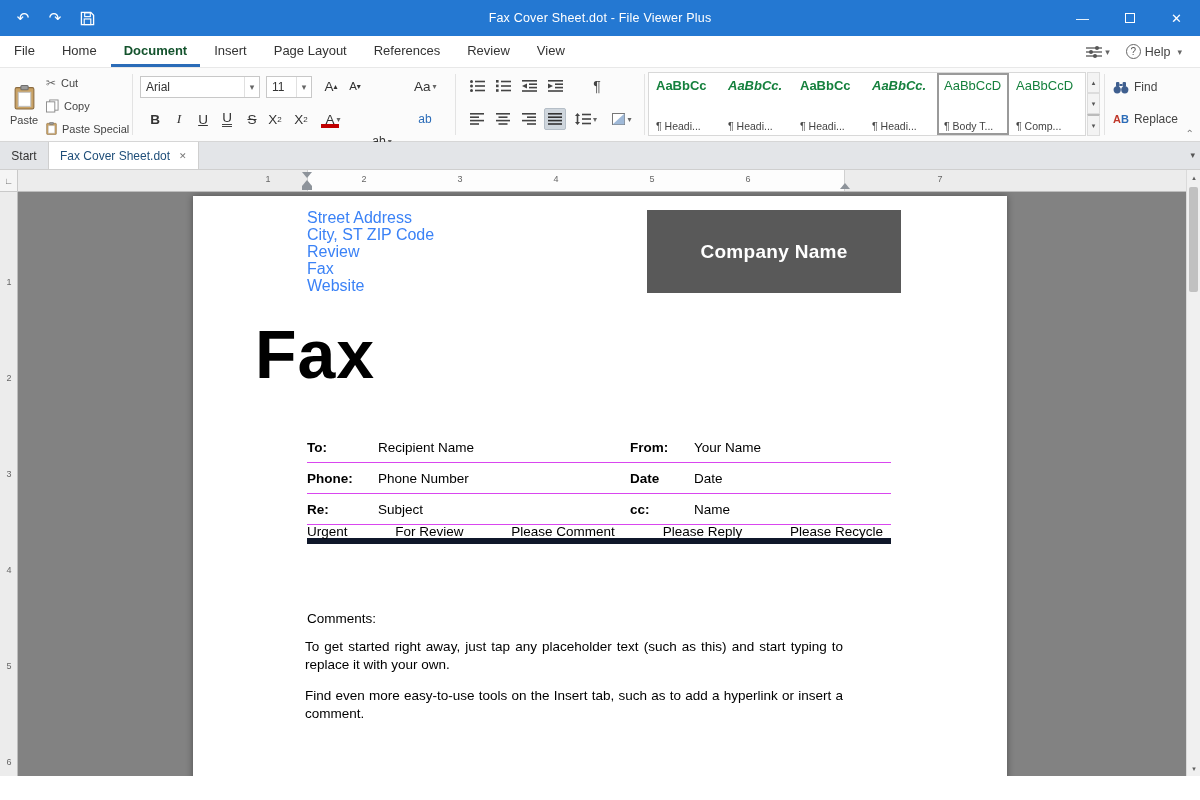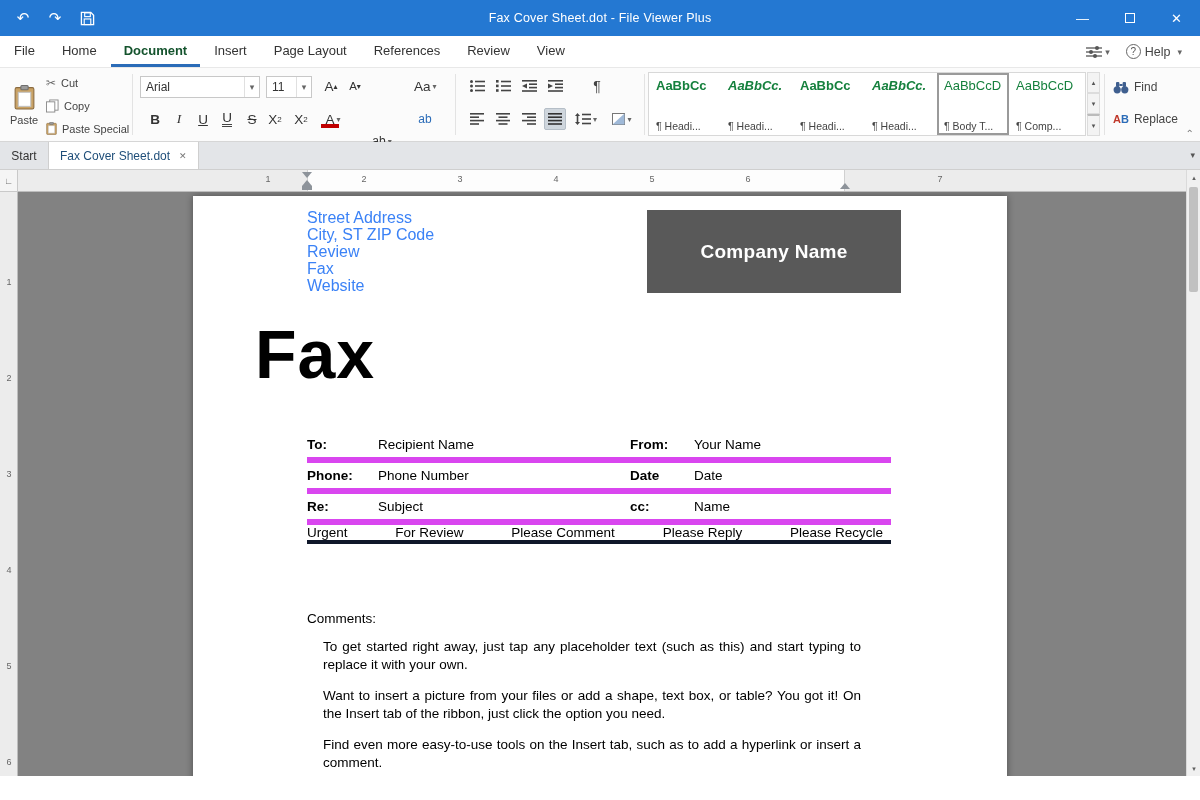--- a/index.html
+++ b/index.html
@@ -77,28 +77,28 @@
   .mk-sq { position:absolute; left:284px; bottom:1px; width:10px; height:4px; background:#8d939a; }
   .mk-r  { left:822px; bottom:2px; border-left:5px solid transparent; border-right:5px solid transparent; border-bottom:6px solid #8d939a; }
   .v-ruler { position:absolute; left:0; top:22px; width:18px; bottom:0; background:#ececec; border-right:1px solid #bdbdbd; z-index:3; }
   .v-num { position:absolute; left:0; width:18px; text-align:center; font-size:9px; color:#666; }
 
   .page { position:absolute; left:193px; top:26px; width:814px; height:920px; background:#fff; box-shadow:0 0 7px rgba(0,0,0,.4); }
   .addr { position:absolute; left:114px; top:13px; font-size:16px; line-height:17px; color:#3b82f6; }
   .company { position:absolute; left:454px; top:14px; width:254px; height:83px; background:#595959; color:#fff; font-size:19px; font-weight:bold; display:flex; align-items:center; justify-content:center; letter-spacing:.3px; }
   .fax-title { position:absolute; left:62px; top:124px; font-size:68px; font-weight:800; line-height:1; color:#000; letter-spacing:1px; }
   .fax-table { position:absolute; left:114px; top:236px; width:584px; font-size:13.5px; color:#000; }
-  .trow { display:flex; align-items:center; height:31px; border-bottom:6px solid #d946ef; }
+  .trow { display:flex; align-items:center; height:31px; border-bottom:1px solid #d946ef; }
   .c-l1 { width:71px; font-weight:bold; }
   .c-v1 { width:252px; }
   .c-l2 { width:64px; font-weight:bold; }
   .c-v2 { flex:1; }
-  .opt-row { display:flex; align-items:center; justify-content:space-between; height:19px; border-bottom:4px solid #0f172a; padding-right:8px; }
+  .opt-row { display:flex; align-items:center; justify-content:space-between; height:19px; border-bottom:6px solid #0f172a; padding-right:8px; }
   .comments { position:absolute; left:114px; top:415px; font-size:13.5px; color:#000; }
-  .body-text { position:absolute; left:130px; top:442px; width:538px; font-size:13.5px; line-height:17.5px; text-align:justify; color:#000; }
+  .body-text { position:absolute; left:112px; top:442px; width:538px; font-size:13.5px; line-height:17.5px; text-align:justify; color:#000; }
   .body-text p { margin-bottom:14px; }
 
   .scrollbar { position:absolute; right:0; top:0; width:14px; bottom:0; background:#f0f0f0; border-left:1px solid #dadada; z-index:5; }
   .sb-arrow { position:absolute; left:0; width:14px; height:15px; display:flex; align-items:center; justify-content:center; font-size:7px; color:#606060; }
   .sb-thumb { position:absolute; left:2px; right:2px; top:17px; height:105px; background:#c1c1c1; border-radius:2px; }
 
   
   .statusbar { position:absolute; bottom:0; left:0; right:0; height:24px; background:#f0f0f0; border-top:1px solid #d5d5d5; display:flex; align-items:center; padding:0 9px; gap:22px; font-size:11.5px; color:#333; }
   .zoom-area { margin-left:auto; display:flex; align-items:center; gap:10px; }
   .zoom-track { position:relative; width:128px; height:2px; background:#9c9c9c; }
@@ -486,21 +486,20 @@
           <span>For Review</span>
           <span>Please Comment</span>
           <span>Please Reply</span>
           <span>Please Recycle</span>
         </div>
       </div>
 
       <div class="comments">Comments:</div>
       <div class="body-text">
         <p>To get started right away, just tap any placeholder text (such as this) and start typing to replace it with your own.</p>
-        <p>Want to insert a picture from your files or add a shape, text box, or table? You got it! On the Insert tab of the ribbon, just click the option you need.</p>
         <p>Find even more easy-to-use tools on the Insert tab, such as to add a hyperlink or insert a comment.</p>
       </div>
     </div>
 
     <div class="scrollbar">
       <span class="sb-arrow" style="top:0;">▴</span>
       <span class="sb-thumb"></span>
       <span class="sb-arrow" style="bottom:0;">▾</span>
     </div>
   </div>

